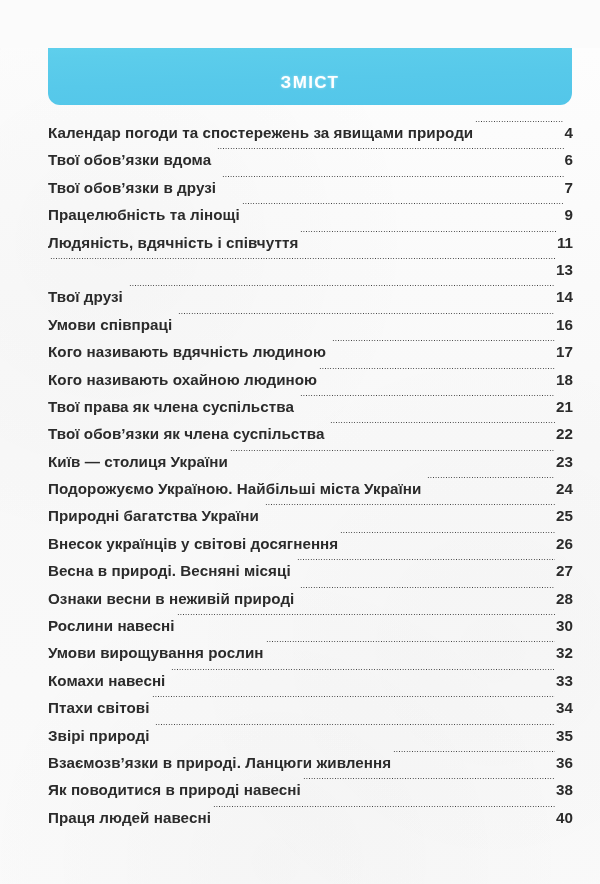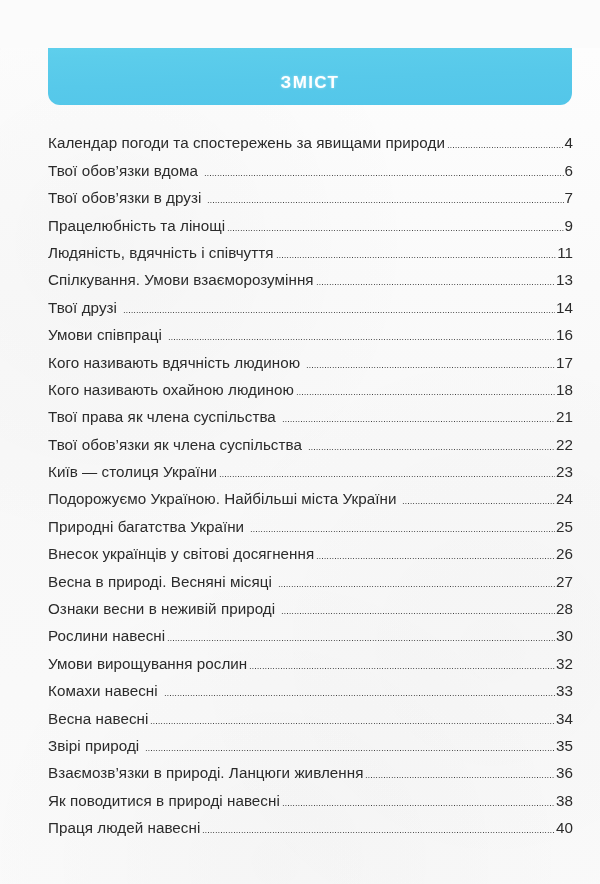--- a/index.html
+++ b/index.html
@@ -66,25 +66,26 @@
 
   
   .toc-list {
     position: absolute;
     left: 48px;
     top: 76px;
     width: 525px;
   }
   .toc-entry {
     display: flex;
-    align-items: flex-end;
+    align-items: flex-start;
     height: 27.4px;
     color: #2b2b2b;
     font-size: 15.2px;
     white-space: nowrap;
+    font-weight: bold;
   }
   .toc-entry-title {
     flex: 0 0 auto;
     letter-spacing: .05px;
   }
   .toc-leader {
     flex: 1 1 auto;
     min-width: 4px;
     margin: 0 1px 0 2px;
     position: relative;
@@ -163,21 +164,20 @@
         <span class="toc-entry-title">Працелюбність та лінощі</span>
         <span class="toc-leader"></span>
         <span class="toc-page">9</span>
       </div>
       <div class="toc-entry">
         <span class="toc-entry-title">Людяність, вдячність і співчуття</span>
         <span class="toc-leader"></span>
         <span class="toc-page">11</span>
       </div>
       <div class="toc-entry">
-        <span class="toc-entry-title">Спілкування. Умови взаєморозуміння</span>
         <span class="toc-leader"></span>
         <span class="toc-page">13</span>
       </div>
       <div class="toc-entry gap">
         <span class="toc-entry-title">Твої друзі</span>
         <span class="toc-leader"></span>
         <span class="toc-page">14</span>
       </div>
       <div class="toc-entry gap">
         <span class="toc-entry-title">Умови співпраці</span>
@@ -243,21 +243,21 @@
         <span class="toc-entry-title">Умови вирощування рослин</span>
         <span class="toc-leader"></span>
         <span class="toc-page">32</span>
       </div>
       <div class="toc-entry gap">
         <span class="toc-entry-title">Комахи навесні</span>
         <span class="toc-leader"></span>
         <span class="toc-page">33</span>
       </div>
       <div class="toc-entry">
-        <span class="toc-entry-title">Весна навесні</span>
+        <span class="toc-entry-title">Птахи світові</span>
         <span class="toc-leader"></span>
         <span class="toc-page">34</span>
       </div>
       <div class="toc-entry gap">
         <span class="toc-entry-title">Звірі природі</span>
         <span class="toc-leader"></span>
         <span class="toc-page">35</span>
       </div>
       <div class="toc-entry">
         <span class="toc-entry-title">Взаємозв’язки в природі. Ланцюги живлення</span>

